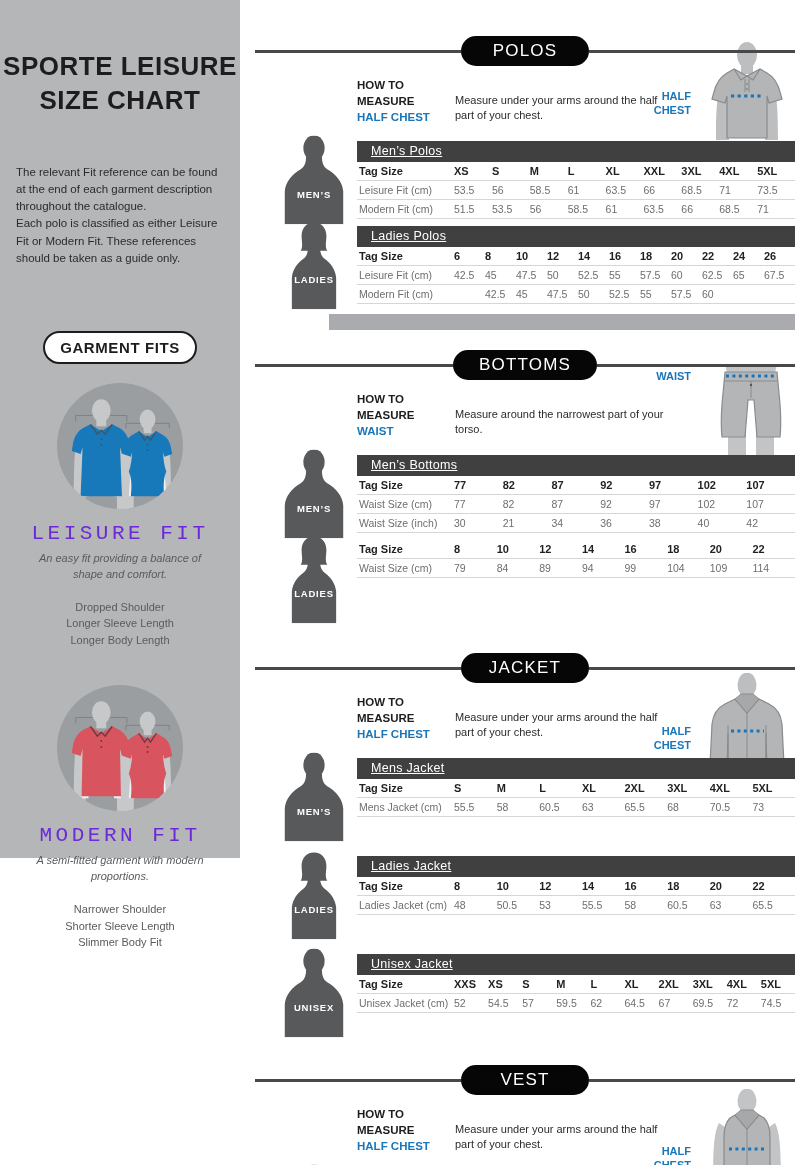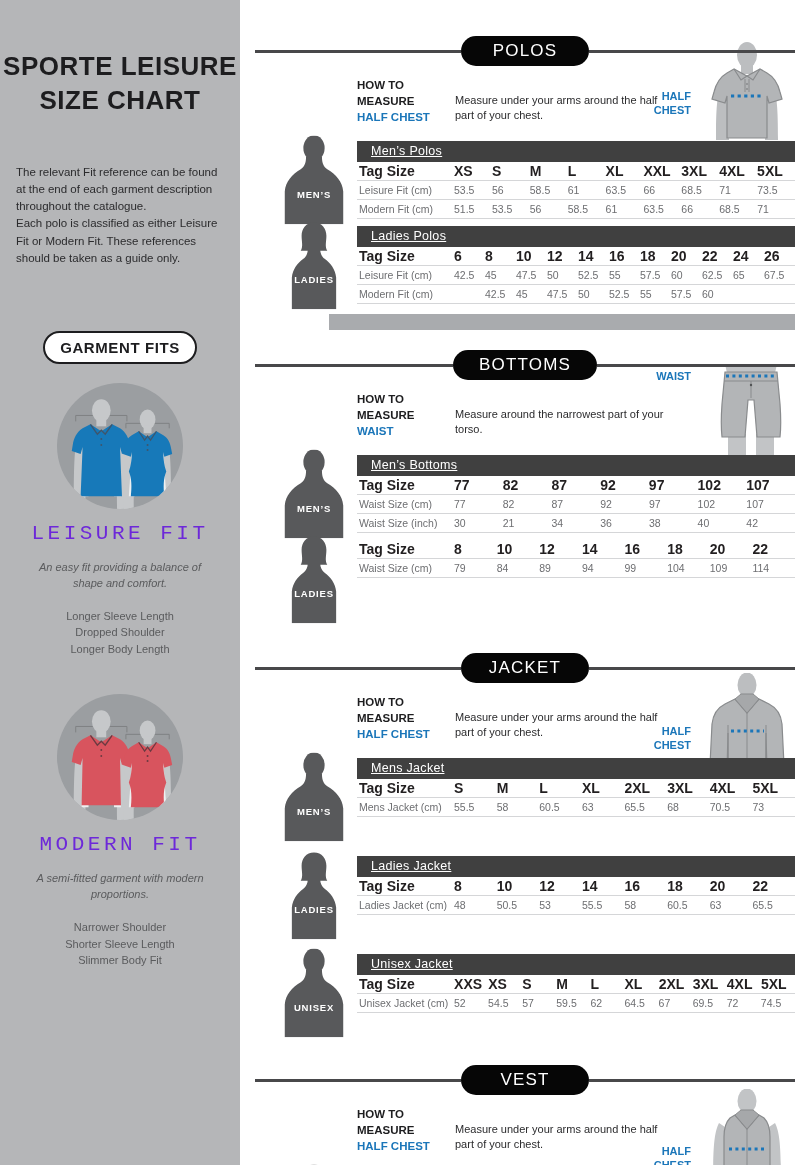--- a/index.html
+++ b/index.html
@@ -6,21 +6,21 @@
   html,body { width: 800px; height: 1165px; }
   body {
     font-family: "Liberation Sans", sans-serif;
     background: #ffffff;
     display: flex;
     overflow: hidden;
     color: #2b2b2d;
   }
   
   .sidebar {
-    width: 240px; min-width: 240px; height: 1165px;
+    width: 240px; min-width: 240px; height: 858px;
     background: #b5b6b8;
   }
   .side-title {
     margin-top: 50px;
     text-align: center;
     font-size: 26px;
     font-weight: bold;
     letter-spacing: 0.5px;
     line-height: 1.3;
     color: #1d1d1f;
@@ -48,21 +48,21 @@
   .fit-block.modern { margin-top: 36px; }
   .fit-circle { width: 128px; height: 128px; margin: 0 auto; display: block; }
   .fit-name {
     margin-top: 12px;
     font-size: 21px;
     letter-spacing: 3.5px;
     color: #6d28d9;
     font-family: Liberation Mono, monospace;
   }
   .fit-desc {
-    margin: 15px 30px 0 30px;
+    margin: 6px 30px 0 30px;
     font-size: 11px;
     font-style: italic;
     line-height: 1.45;
     color: #5a5b5d;
   }
   .fit-features {
     margin-top: 16px;
     font-size: 11px;
     line-height: 1.5;
     color: #5a5b5d;
@@ -151,21 +151,21 @@
     text-decoration: underline;
   }
   .t-row {
     display: flex;
     align-items: center;
     height: 19px;
     border-bottom: 1px solid #d5d6d8;
     font-size: 10.5px;
     color: #6d6e71;
   }
-  .t-row.head { font-weight: bold; color: #221f20; font-size: 14px; justify-content: flex-end; }
+  .t-row.head { font-weight: bold; color: #221f20; font-size: 11px; }
   .t-label { width: 97px; min-width: 97px; padding-left: 2px; }
   .t-cell { flex: 1; }
   .bottom-bar { height: 16px; background: #a9abae; margin-top: 3px; }
   .hidden-defs { position: absolute; width: 0; height: 0; overflow: hidden; }
 </style>
 </head>
 <body>
 
 <svg class="hidden-defs" aria-hidden="true">
   <defs>
@@ -226,22 +226,22 @@
           <path d="M22 22 L15 26 C10 29 8 34 7 40 L6 45 L14 48 L15 43 C15 51 14 57 12 63 C15 70 15 79 14 88 L48 88 C47 79 47 70 50 63 C48 57 47 51 47 43 L48 48 L56 45 L55 40 C54 34 52 29 47 26 L40 22 L31 28 Z" fill="#1779b9"></path>
           <path d="M22 22 L28 31 L31 27 L34 31 L40 22" stroke="#3f556b" fill="none" stroke-width="1.3"></path>
           <circle cx="31" cy="36" r="1" fill="#3f556b"></circle>
             <circle cx="31" cy="41" r="1" fill="#3f556b"></circle>
         </g>
       </g>
     </svg>
     <div class="fit-name">LEISURE FIT</div>
     <div class="fit-desc">An easy fit providing a balance of shape and comfort.</div>
     <div class="fit-features">
+      <div>Dropped Shoulder</div>
       <div>Longer Sleeve Length</div>
-      <div>Dropped Shoulder</div>
       <div>Longer Body Length</div>
     </div>
   </div>
 
   <div class="fit-block modern">
     <svg class="fit-circle" viewBox="0 0 130 130">
       <defs>
           <clipPath id="clip-c2">
             <circle cx="65" cy="65" r="64"></circle>
           </clipPath>

